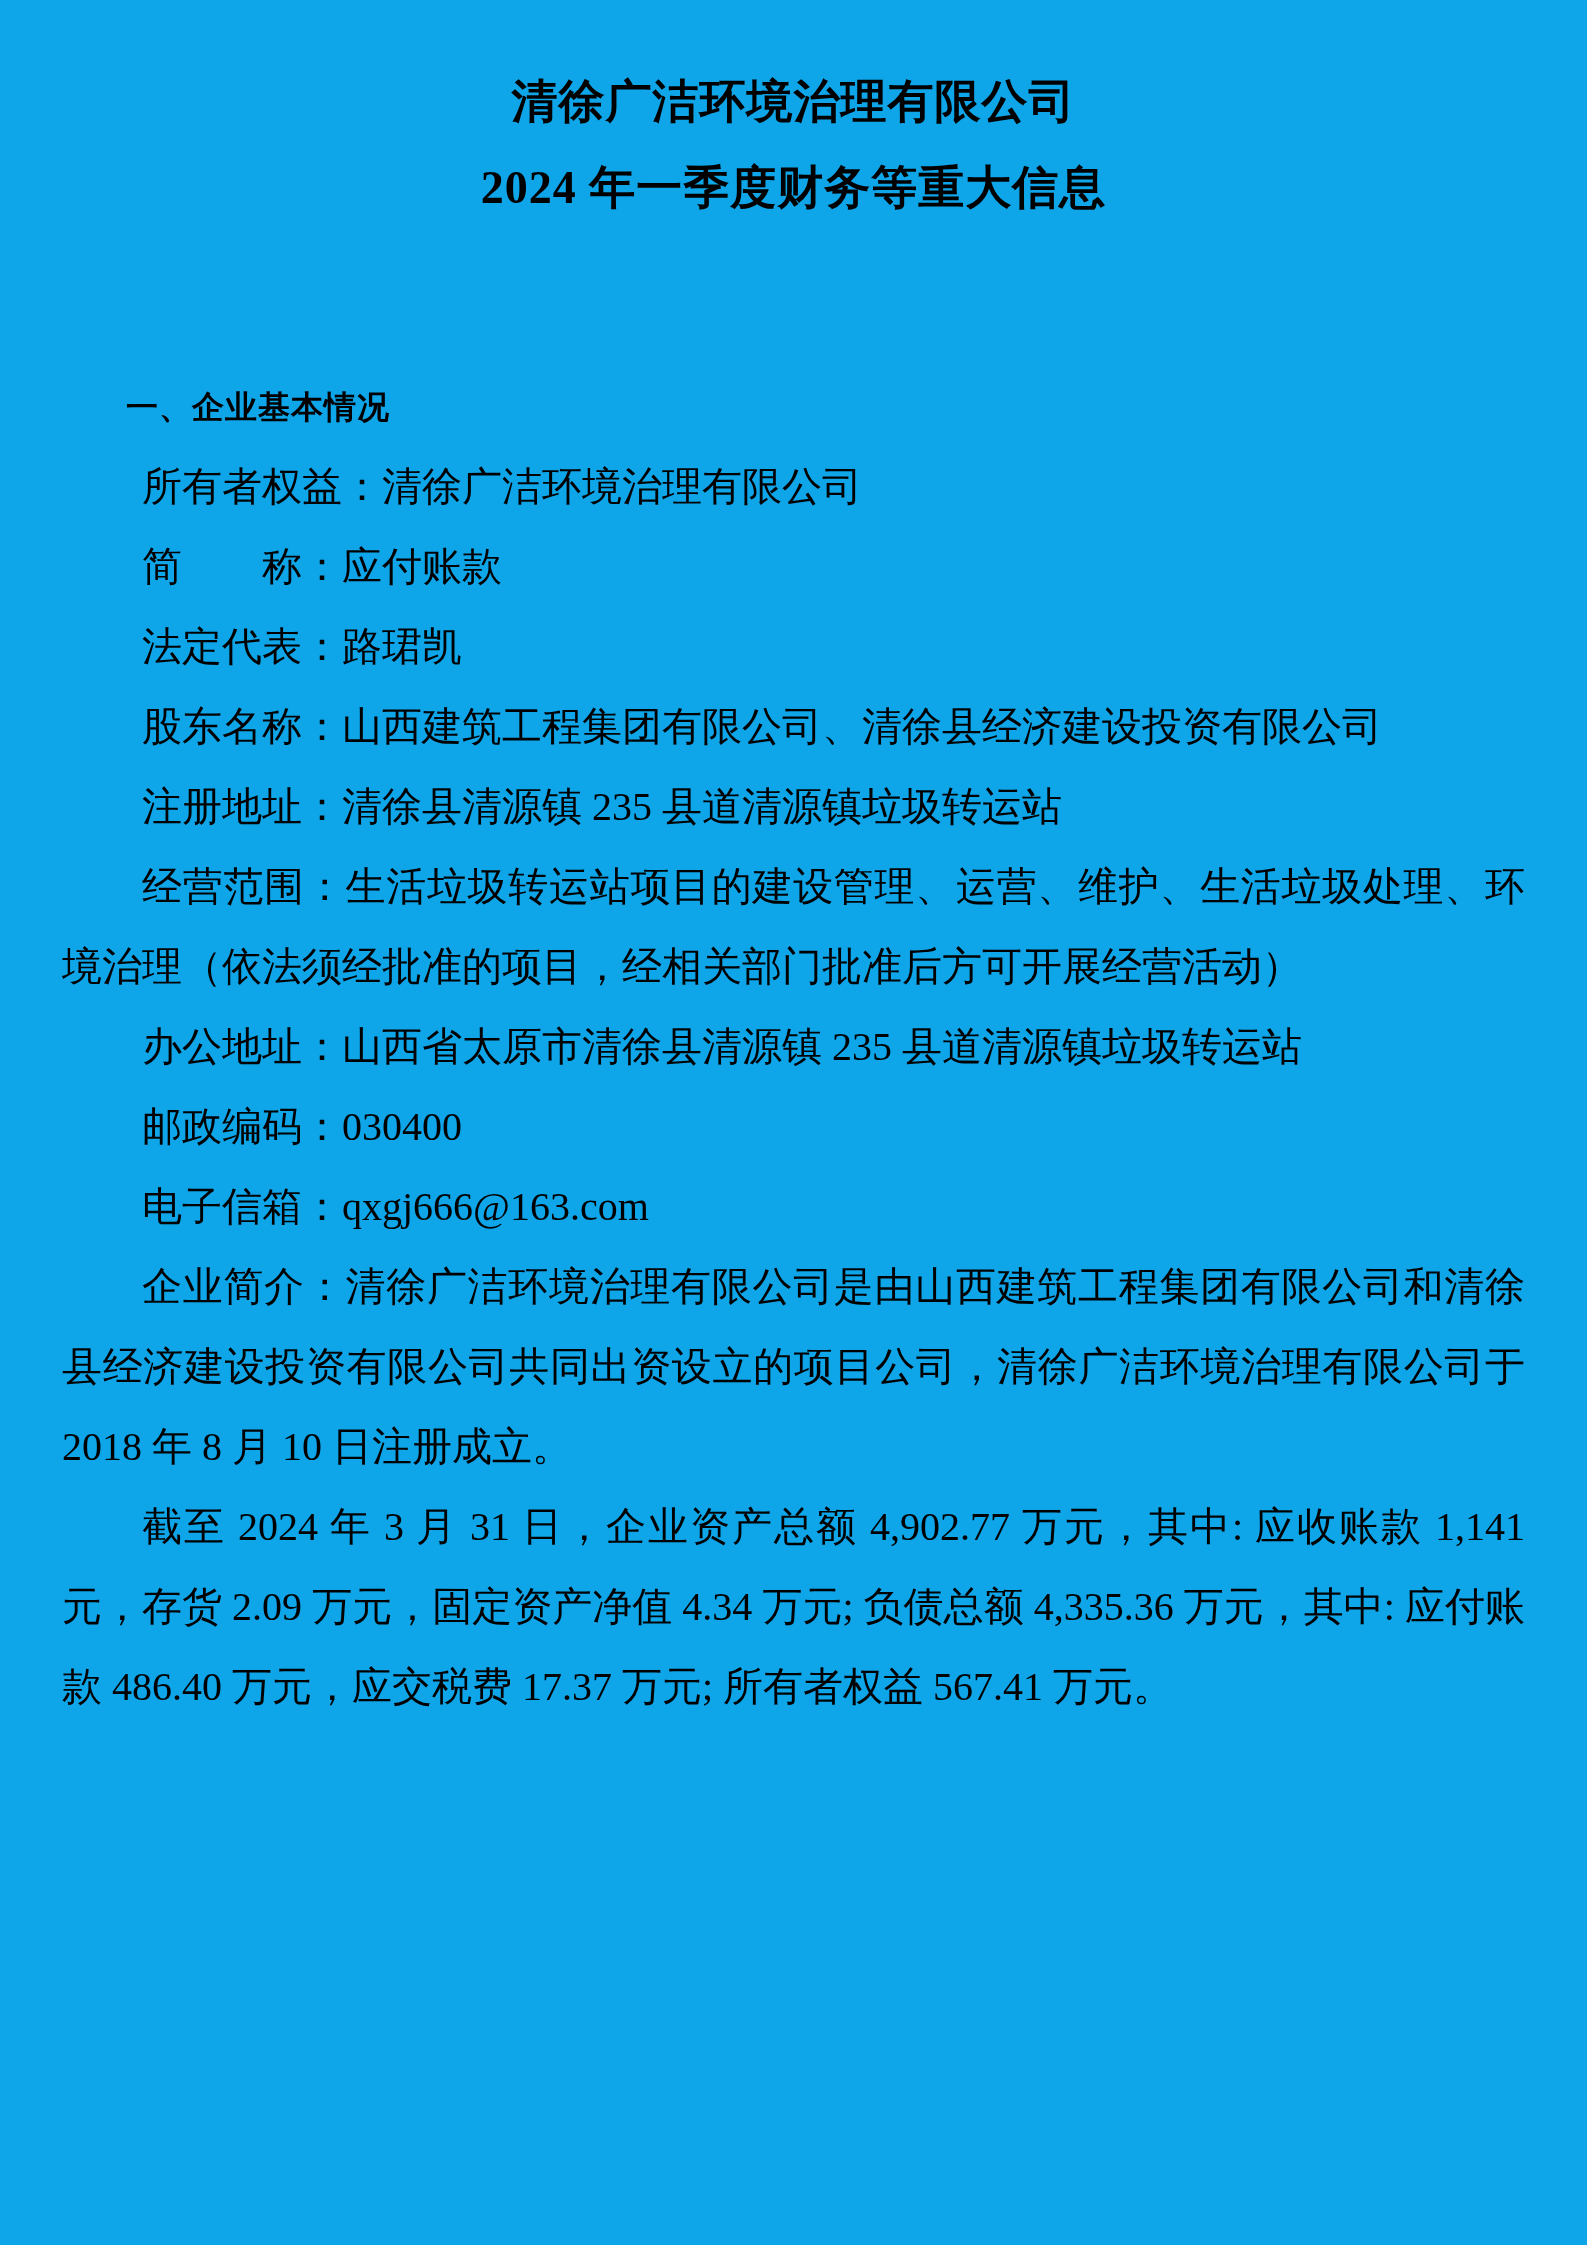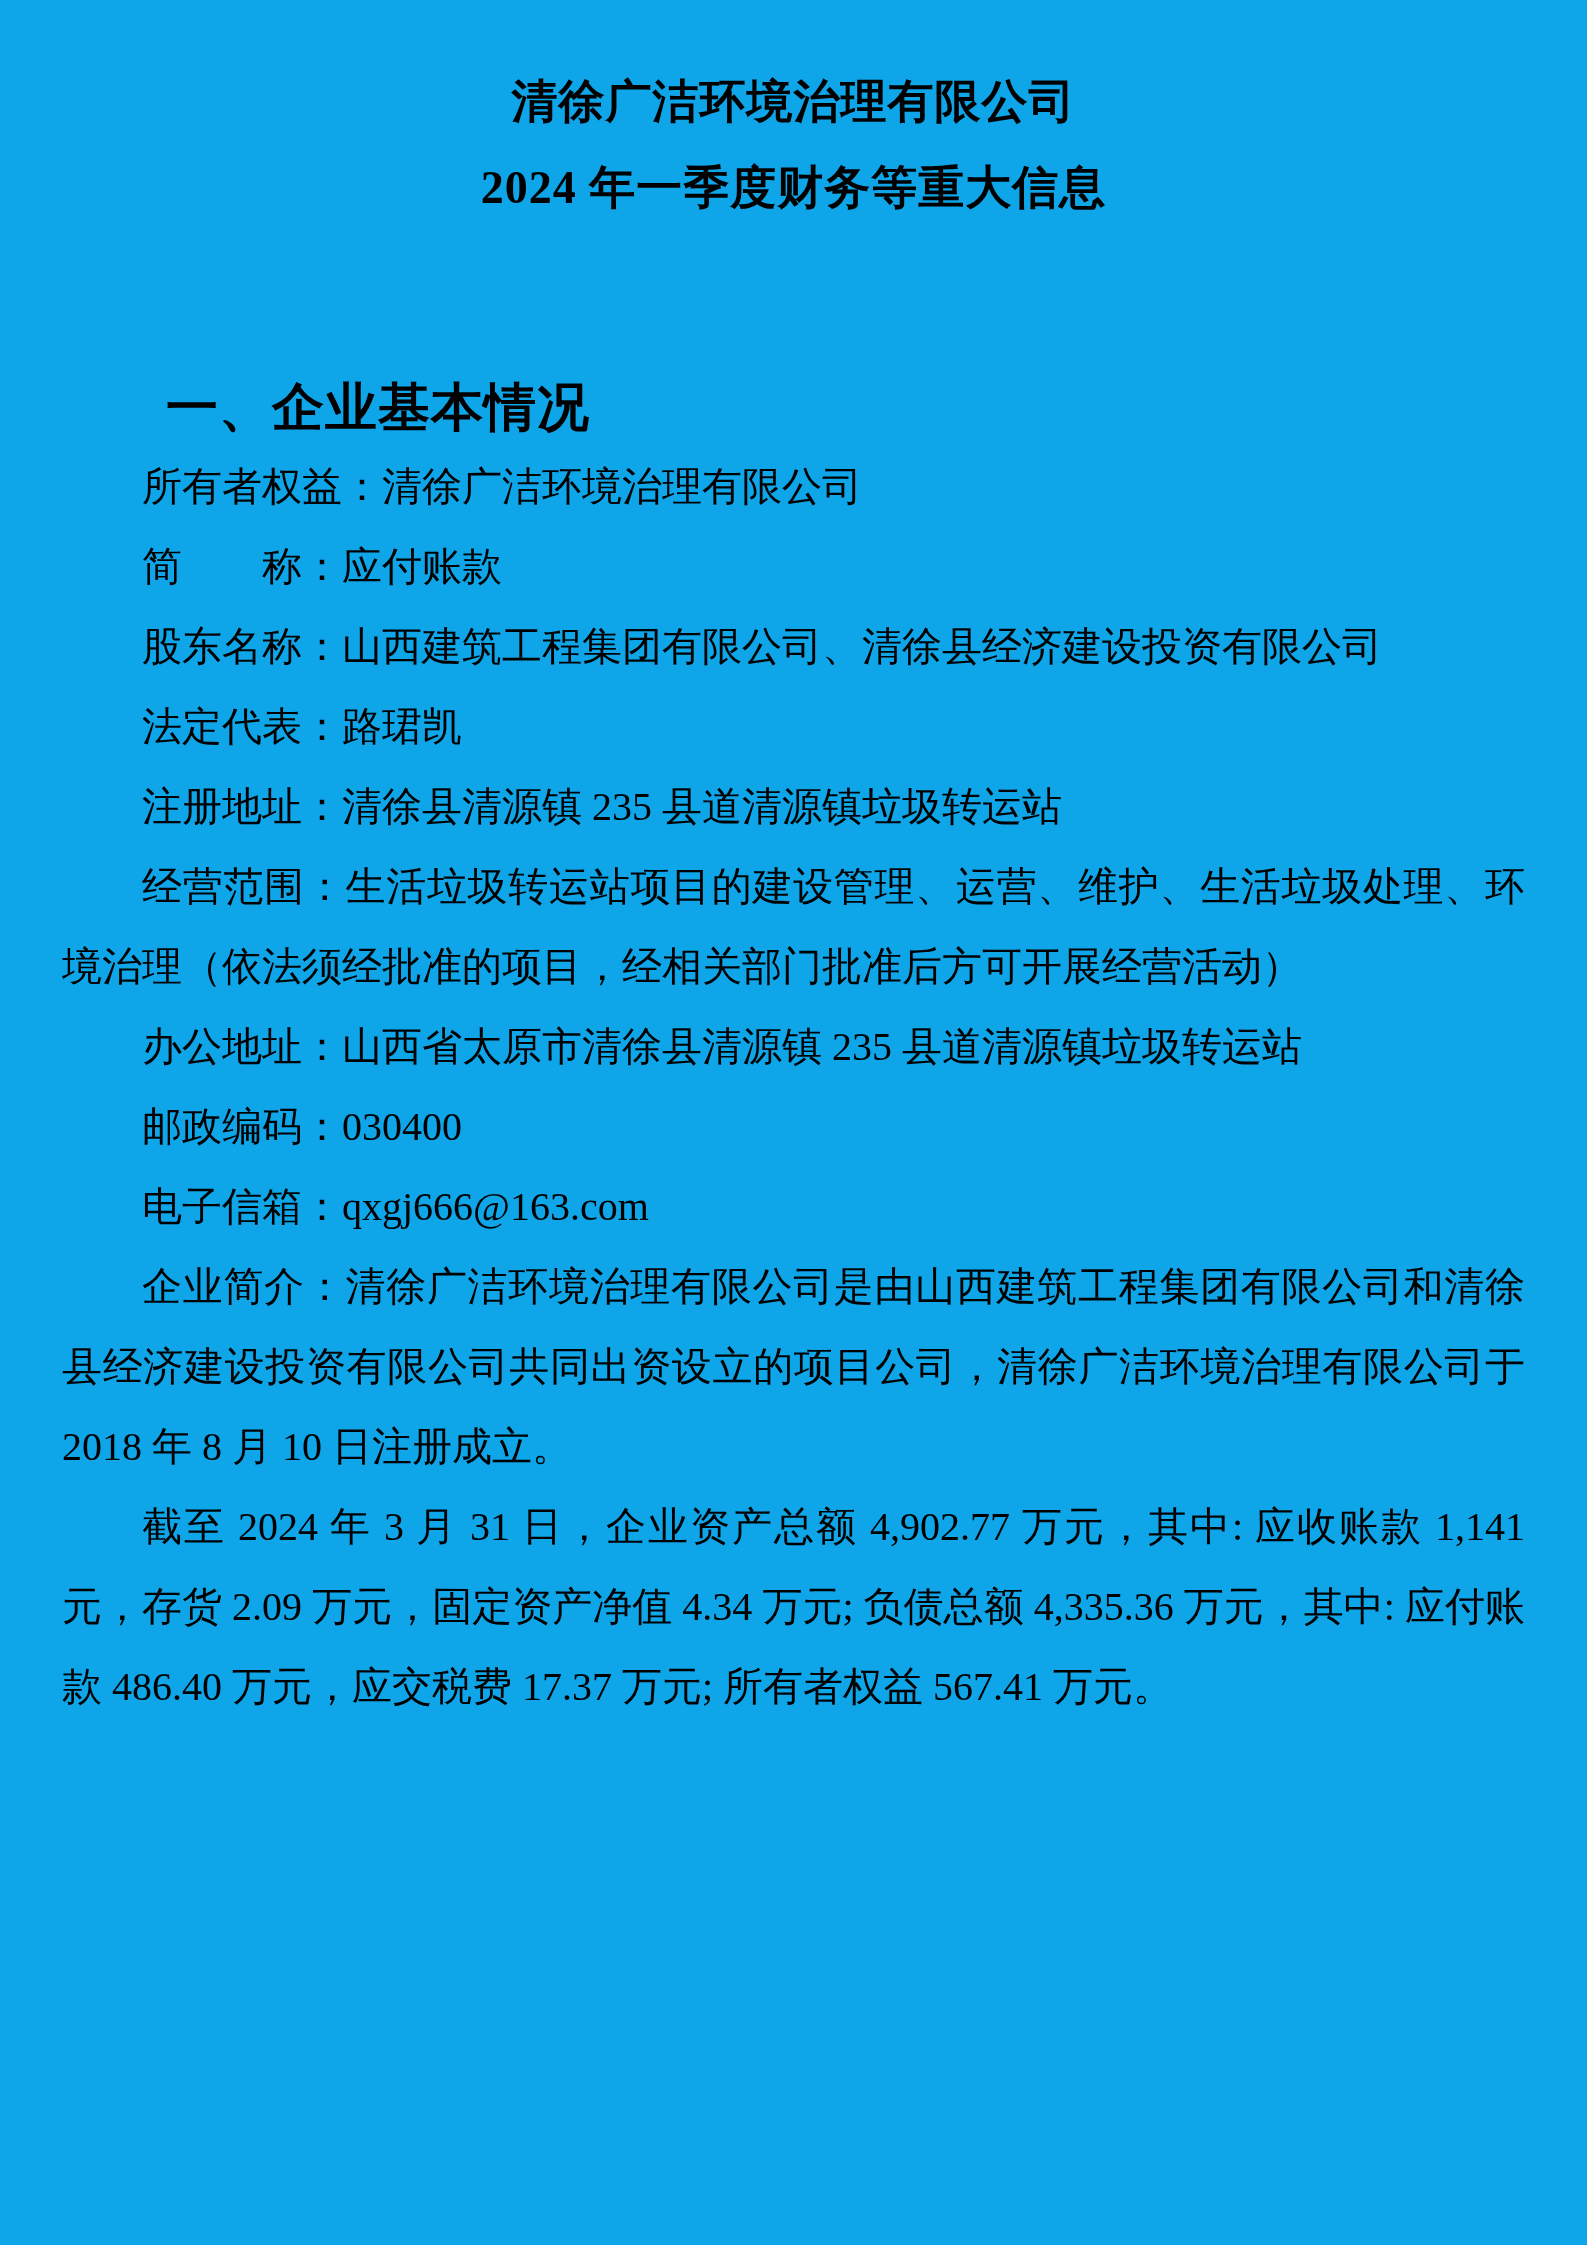--- a/index.html
+++ b/index.html
@@ -40,21 +40,21 @@
       text-align: justify;
       word-break: break-all;
     }
     .indent {
       text-indent: 2em;
     }
     .section-heading {
       margin: 0;
       font-family: "Liberation Sans", "DejaVu Sans", sans-serif;
       font-weight: bold;
-      font-size: 52px;
+      font-size: 32px;
       line-height: 80px;
       text-indent: 2em;
       letter-spacing: 1px;
     }
   </style>
 </head>
 <body>
 
 <div class="page">
 
@@ -69,25 +69,25 @@
 
     <p class="indent">
       <span>所有者权益：</span><span>清徐广洁环境治理有限公司</span>
     </p>
 
     <p class="indent">
       <span>简　　称：</span><span>应付账款</span>
     </p>
 
     <p class="indent">
-      <span>股东名称：</span><span>山西建筑工程集团有限公司、清徐县经济建设投资有限公司</span>
+      <span>法定代表：</span><span>路珺凯</span>
     </p>
 
     <p class="indent">
-      <span>法定代表：</span><span>路珺凯</span>
+      <span>股东名称：</span><span>山西建筑工程集团有限公司、清徐县经济建设投资有限公司</span>
     </p>
 
     <p class="indent">
       <span>注册地址：</span><span>清徐县清源镇 235 县道清源镇垃圾转运站</span>
     </p>
 
     <p class="indent">
       <span>经营范围：</span><span>生活垃圾转运站项目的建设管理、运营、维护、生活垃圾处理、环境治理（依法须经批准的项目，经相关部门批准后方可开展经营活动）</span>
     </p>
 

